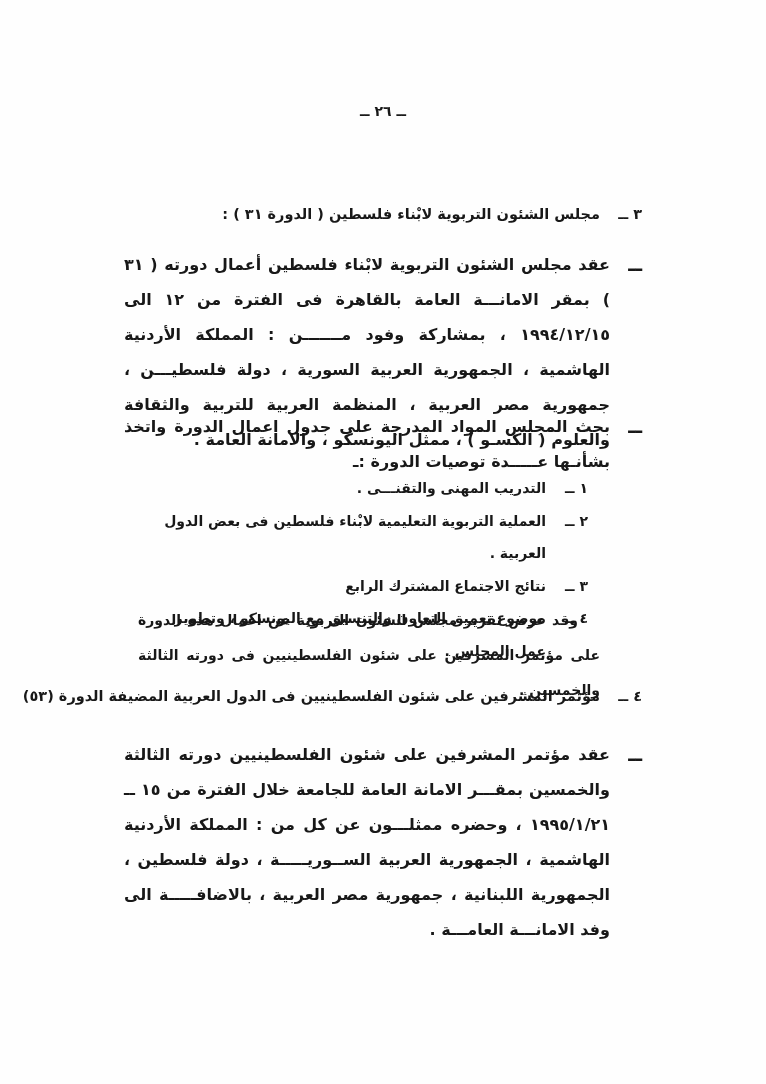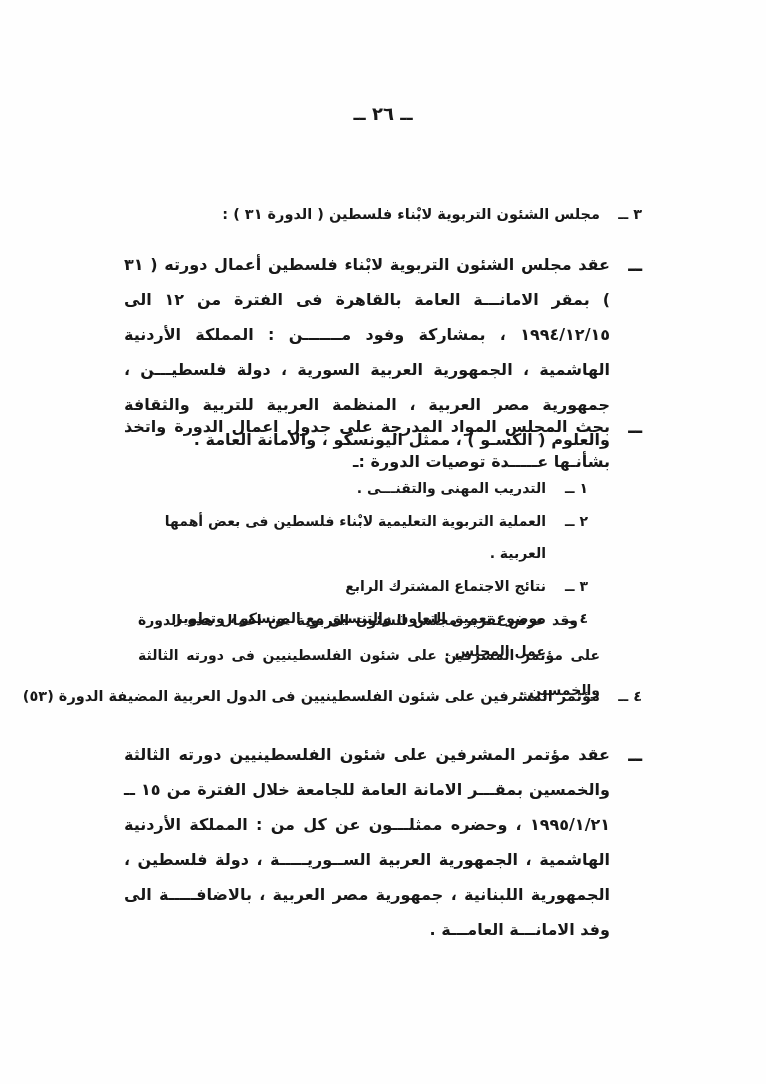--- a/index.html
+++ b/index.html
@@ -16,21 +16,21 @@
     font-family: "DejaVu Sans", sans-serif;
     font-weight: 700;
     color: #181818;
     -webkit-font-smoothing: antialiased;
   }
   .page-number {
     position: absolute;
     top: 103px; left: 0; width: 100%;
     text-align: center;
     direction: rtl;
-    font-size: 18px;
+    font-size: 14px;
     letter-spacing: 1px;
   }
   .block { position: absolute; direction: rtl; }
 
   .heading { display: flex; gap: 12px; font-size: 14.5px; }
   .h-num  { flex: 0 0 30px; white-space: nowrap; }
   .h-title{ white-space: nowrap; }
 
   .para { display: flex; }
   .dash { flex: 0 0 32px; line-height: 35px; font-size: 20px; }
@@ -84,21 +84,21 @@
     <p class="ptext">بحث المجلس المواد المدرجة على جدول اعمال الدورة واتخذ بشأنـها عـــــدة توصيات الدورة :ـ</p>
   </div>
 
   <div class="block list">
     <div class="list-item">
       <span class="li-num">١ ــ</span>
       <span class="li-text">التدريب المهنى والتقنـــى .</span>
     </div>
     <div class="list-item">
       <span class="li-num">٢ ــ</span>
-      <span class="li-text">العملية التربوية التعليمية لابْناء فلسطين فى بعض أهمها العربية .</span>
+      <span class="li-text">العملية التربوية التعليمية لابْناء فلسطين فى بعض الدول العربية .</span>
     </div>
     <div class="list-item">
       <span class="li-num">٣ ــ</span>
       <span class="li-text">نتائج الاجتماع المشترك الرابع</span>
     </div>
     <div class="list-item">
       <span class="li-num">٤ ــ</span>
       <span class="li-text">موضوع تعميق التعاون والتنسيق مع اليونسكو ، وتطوير عمل المجلس .</span>
     </div>
   </div>

